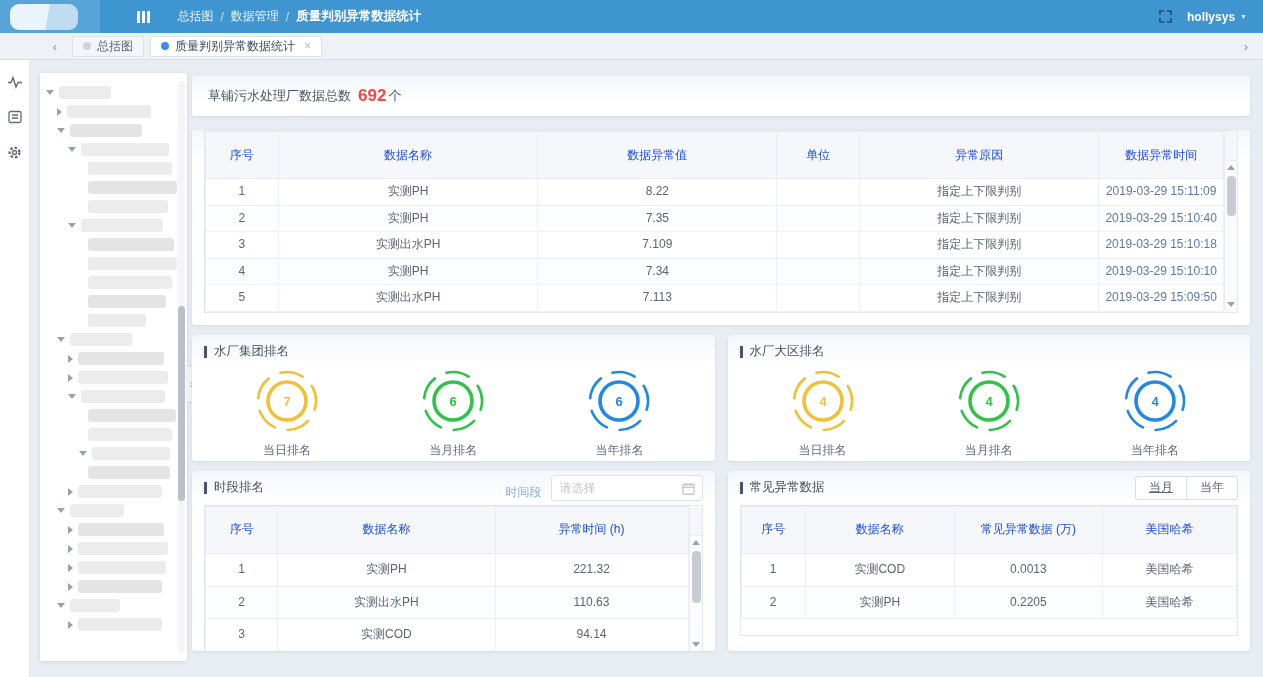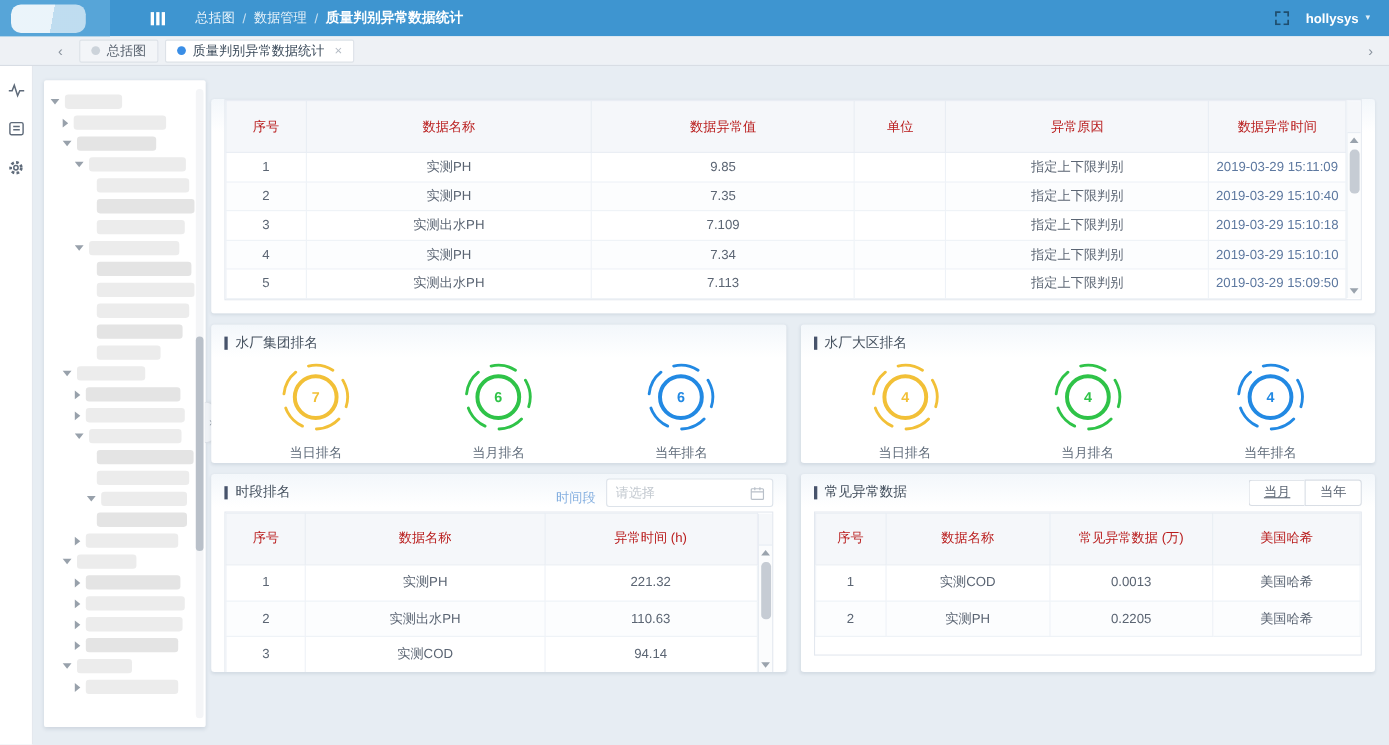--- a/index.html
+++ b/index.html
@@ -70,21 +70,21 @@
   .more-link { margin-left:auto; color:#3a8ee6; font-size:12px; cursor:pointer; }
 
   .summary { height:40px; display:flex; align-items:center; padding:0 16px; font-size:13px; color:#4a5562; }
   .summary-count { color:#f2483d; font-size:17px; font-weight:bold; margin:0 2px 0 7px; }
 
   .panel-abnormal { margin-top:14px; padding:0 12px 12px; }
 
   
   .tablebox { position:relative; border:1px solid #e3e8ef; overflow:hidden; }
   table { width:100%; border-collapse:collapse; font-size:12px; color:#5b6573; table-layout:fixed; }
-  th { background:#f5f7fa; color:#b91c1c; font-weight:normal; height:47px;
+  th { background:#f5f7fa; color:#1d4ed8; font-weight:normal; height:47px;
     border:1px solid #e8edf3; padding:14px 6px; }
   td { border:1px solid #eef2f7; text-align:center; padding:5px 6px; line-height:1.3; background:#fff; }
   tbody tr:nth-child(even) td { background:#fcfdfe; }
 
   .t-abnormal th:nth-child(1){width:7%} .t-abnormal th:nth-child(2){width:25%}
   .t-abnormal th:nth-child(3){width:23%} .t-abnormal th:nth-child(4){width:8%}
   .t-abnormal th:nth-child(5){width:23%} .t-abnormal th:nth-child(6){width:12%}
   .t-abnormal { padding-right:13px; }
   .t-abnormal td:last-child { color:#5e79a0; padding:2px 4px; }
 
@@ -327,39 +327,44 @@
       <div class="tree-scroll">
         <div class="tree-thumb"></div>
       </div>
       <div class="tree-handle">
         <span>›</span>
       </div>
     </div>
 
     <div class="main">
 
+      <div class="panel summary">
+        <span>草铺污水处理厂数据总数</span>
+        <span class="summary-count">692</span>
+        <span>个</span>
+      </div>
 
       <div class="panel panel-abnormal">
         <div class="tablebox t-abnormal">
             <table>
               <thead>
                 <tr>
                   <th>序号</th>
                   <th>数据名称</th>
                   <th>数据异常值</th>
                   <th>单位</th>
                   <th>异常原因</th>
                   <th>数据异常时间</th>
                 </tr>
               </thead>
               <tbody>
                 <tr>
                   <td>1</td>
                   <td>实测PH</td>
-                  <td>9.85</td>
+                  <td>8.22</td>
                   <td></td>
                   <td>指定上下限判别</td>
                   <td>2019-03-29 15:11:09</td>
                 </tr>
                 <tr>
                   <td>2</td>
                   <td>实测PH</td>
                   <td>7.35</td>
                   <td></td>
                   <td>指定上下限判别</td>

